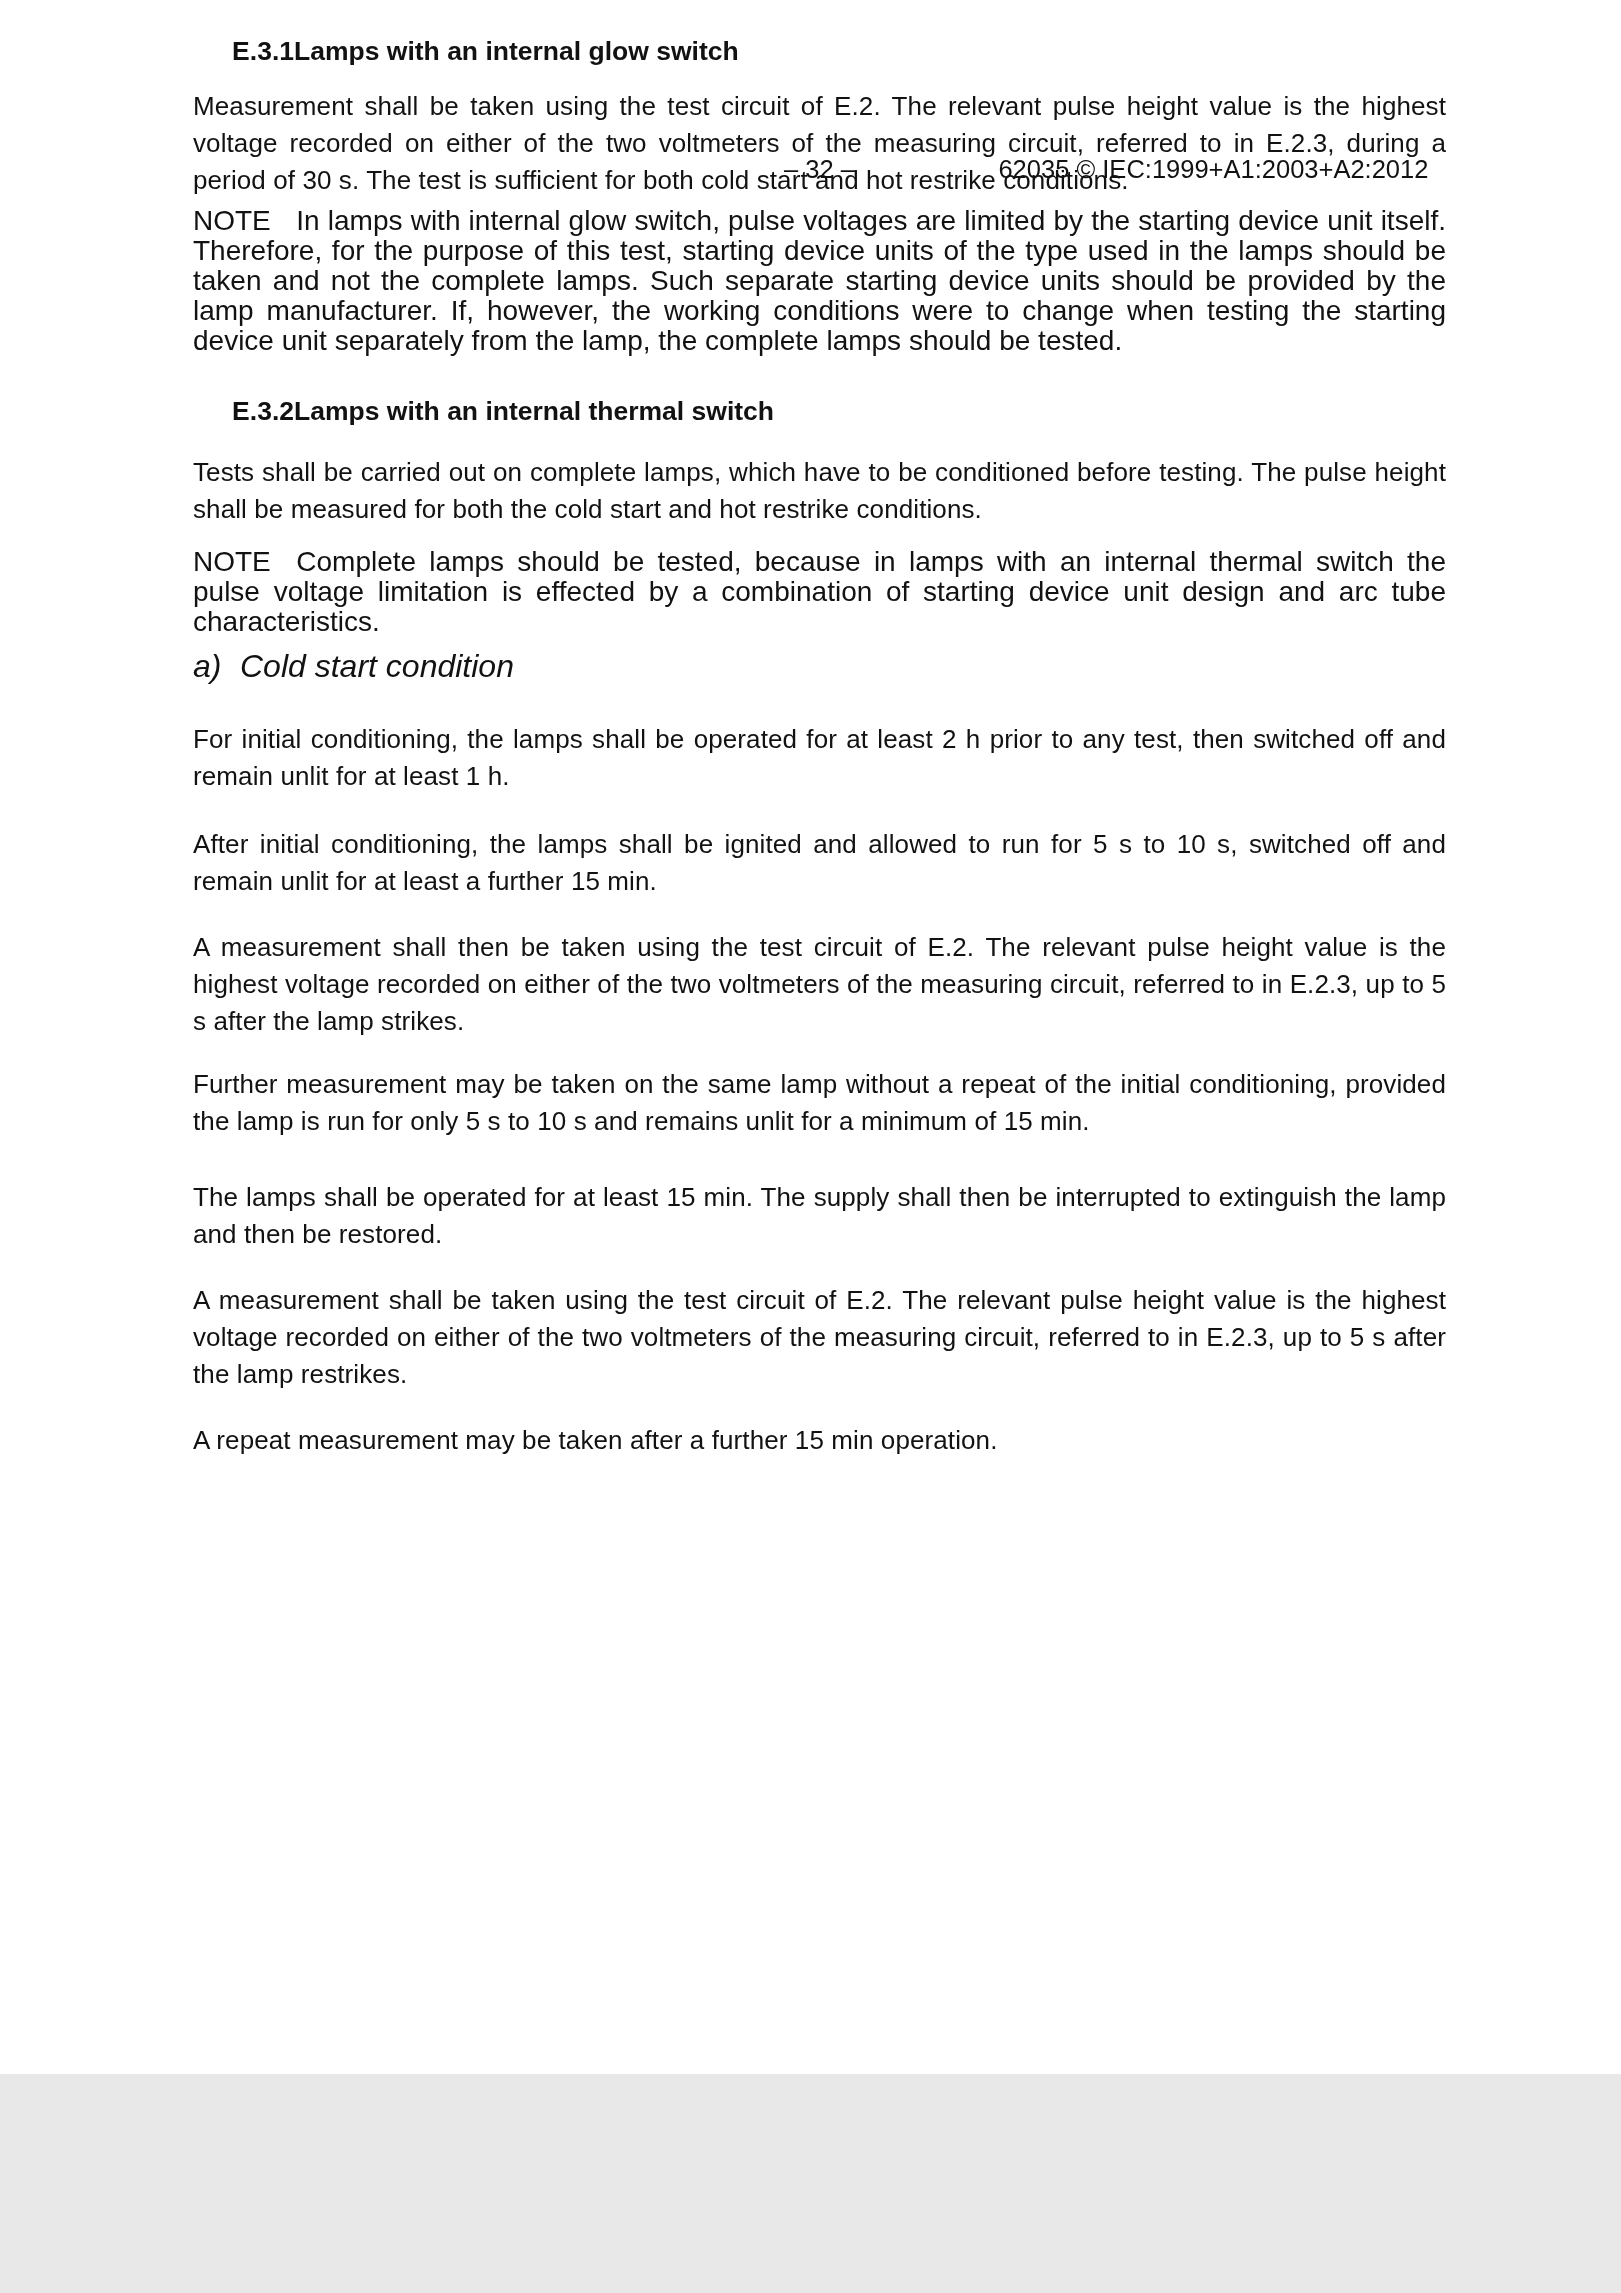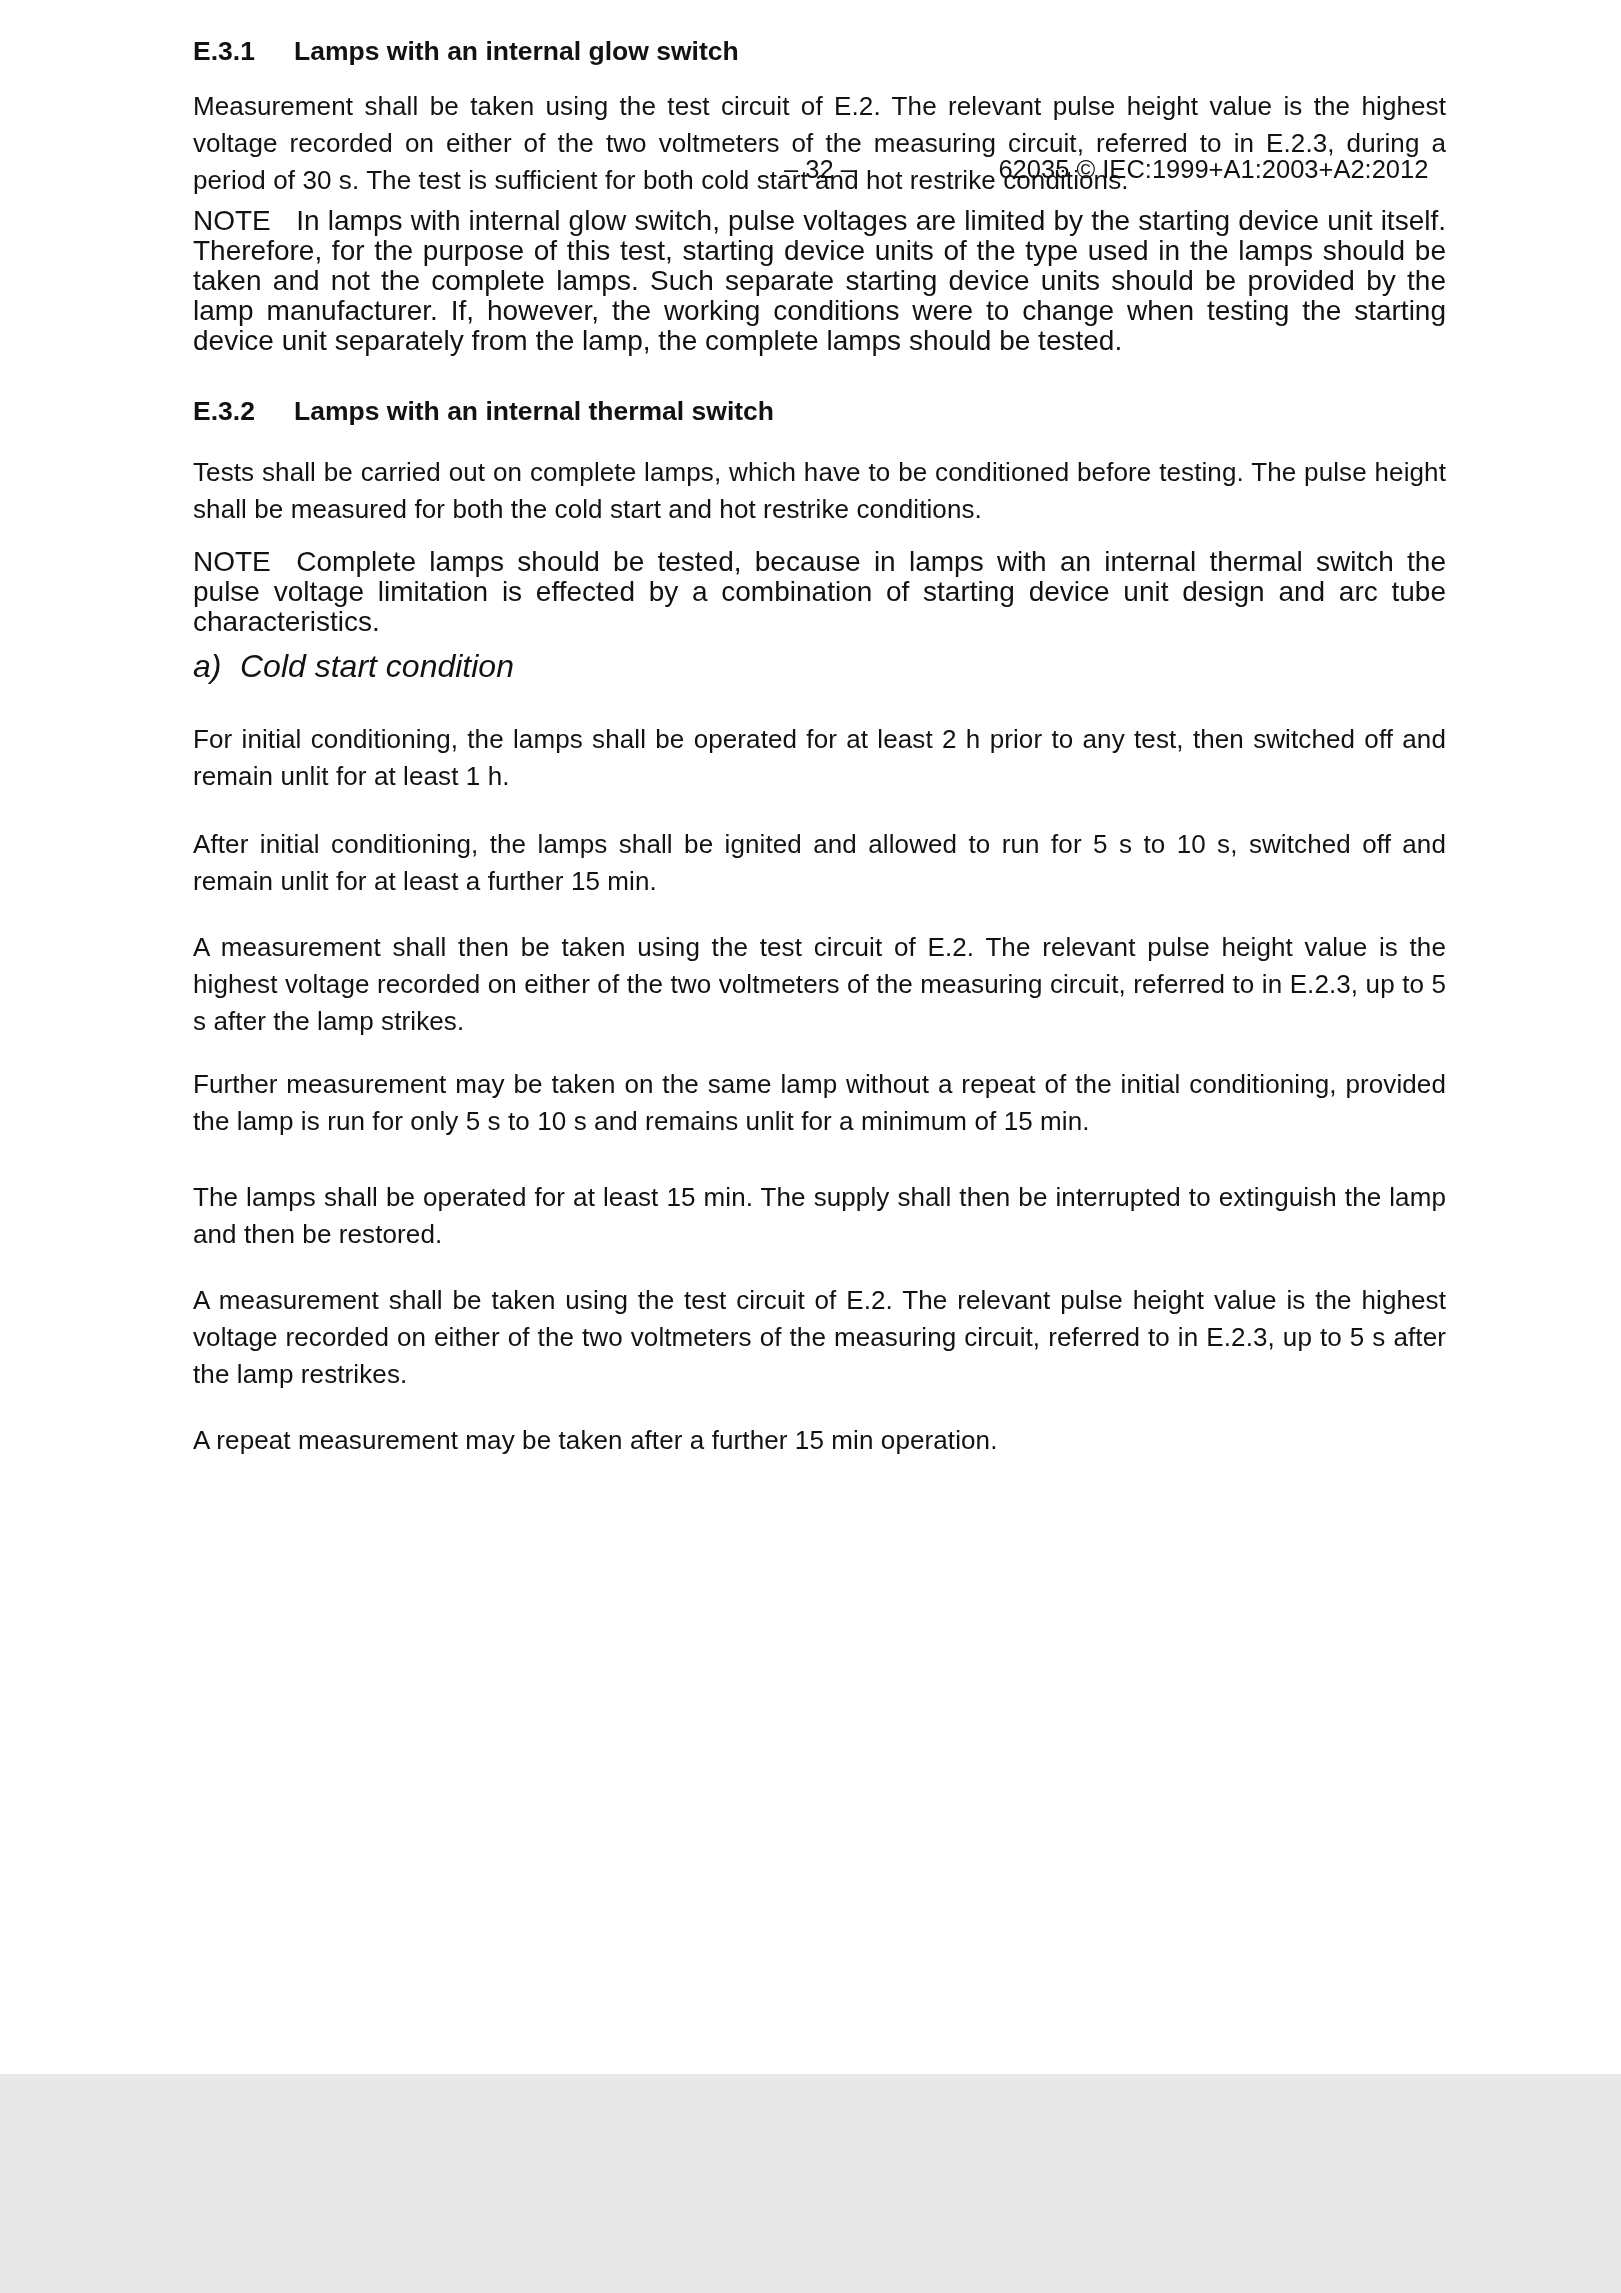--- a/index.html
+++ b/index.html
@@ -42,21 +42,21 @@
     font-weight: bold;
     line-height: 33px;
     letter-spacing: 0.2px;
   }
   .h1 .num { display: inline-block; width: 101px; }
   .h2 {
     font-size: 26.5px;
     font-weight: bold;
     line-height: 29px;
   }
-  .h2 .num { display: inline-block; width: 101px; }
+  .h2 .num { display: inline-block; width: 101px; text-align: right; }
   .para {
     font-size: 26px;
     line-height: 37px;
     text-align: justify;
     letter-spacing: 0.1px;
   }
   .note {
     font-size: 28px;
     line-height: 30px;
     text-align: justify;

